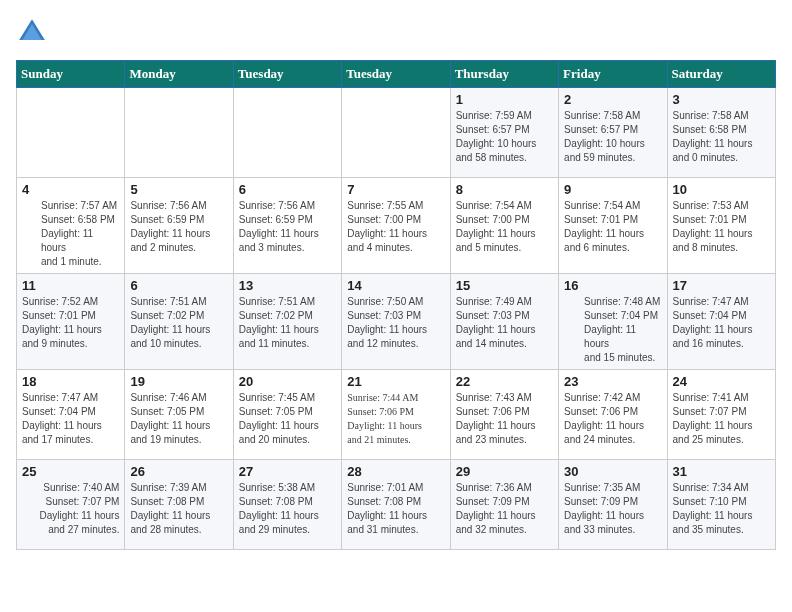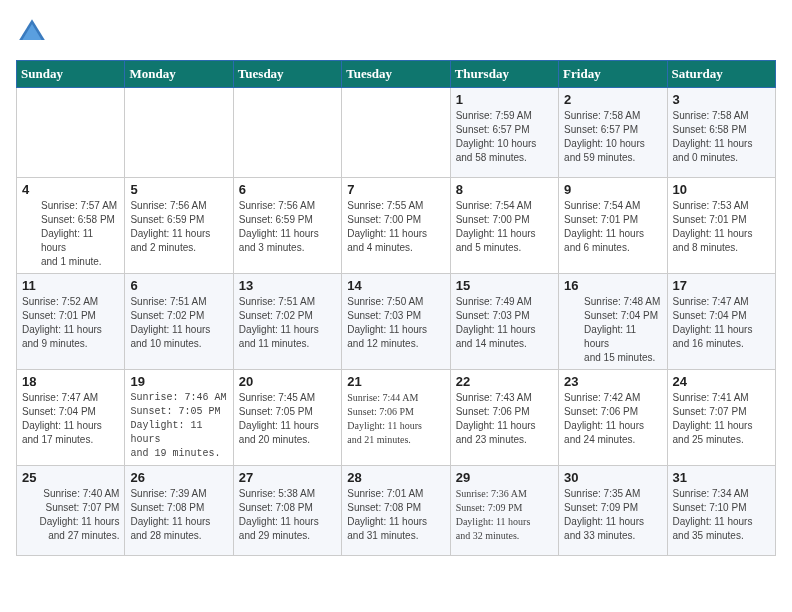--- a/index.html
+++ b/index.html
@@ -268,21 +268,21 @@
       <tr>
         <td>
           <span class="day-number">18</span>
           <div class="day-info" style="white-space: pre-line;">Sunrise: 7:47 AM
 Sunset: 7:04 PM
 Daylight: 11 hours
 and 17 minutes.</div>
         </td>
         <td>
           <span class="day-number">19</span>
-          <div class="day-info" style="white-space: pre-line; font-family: Liberation Mono, monospace;">Sunrise: 7:46 AM
+          <div class="day-info" style="white-space: pre-line;">Sunrise: 7:46 AM
 Sunset: 7:05 PM
 Daylight: 11 hours
 and 19 minutes.</div>
         </td>
         <td>
           <span class="day-number">20</span>
           <div class="day-info" style="white-space: pre-line;">Sunrise: 7:45 AM
 Sunset: 7:05 PM
 Daylight: 11 hours
 and 20 minutes.</div>
@@ -340,21 +340,21 @@
         </td>
         <td>
           <span class="day-number">28</span>
           <div class="day-info" style="white-space: pre-line;">Sunrise: 7:01 AM
 Sunset: 7:08 PM
 Daylight: 11 hours
 and 31 minutes.</div>
         </td>
         <td>
           <span class="day-number">29</span>
-          <div class="day-info" style="white-space: pre-line; font-family: Liberation Serif, serif;">Sunrise: 7:36 AM
+          <div class="day-info" style="white-space: pre-line;">Sunrise: 7:36 AM
 Sunset: 7:09 PM
 Daylight: 11 hours
 and 32 minutes.</div>
         </td>
         <td>
           <span class="day-number">30</span>
           <div class="day-info" style="white-space: pre-line;">Sunrise: 7:35 AM
 Sunset: 7:09 PM
 Daylight: 11 hours
 and 33 minutes.</div>

